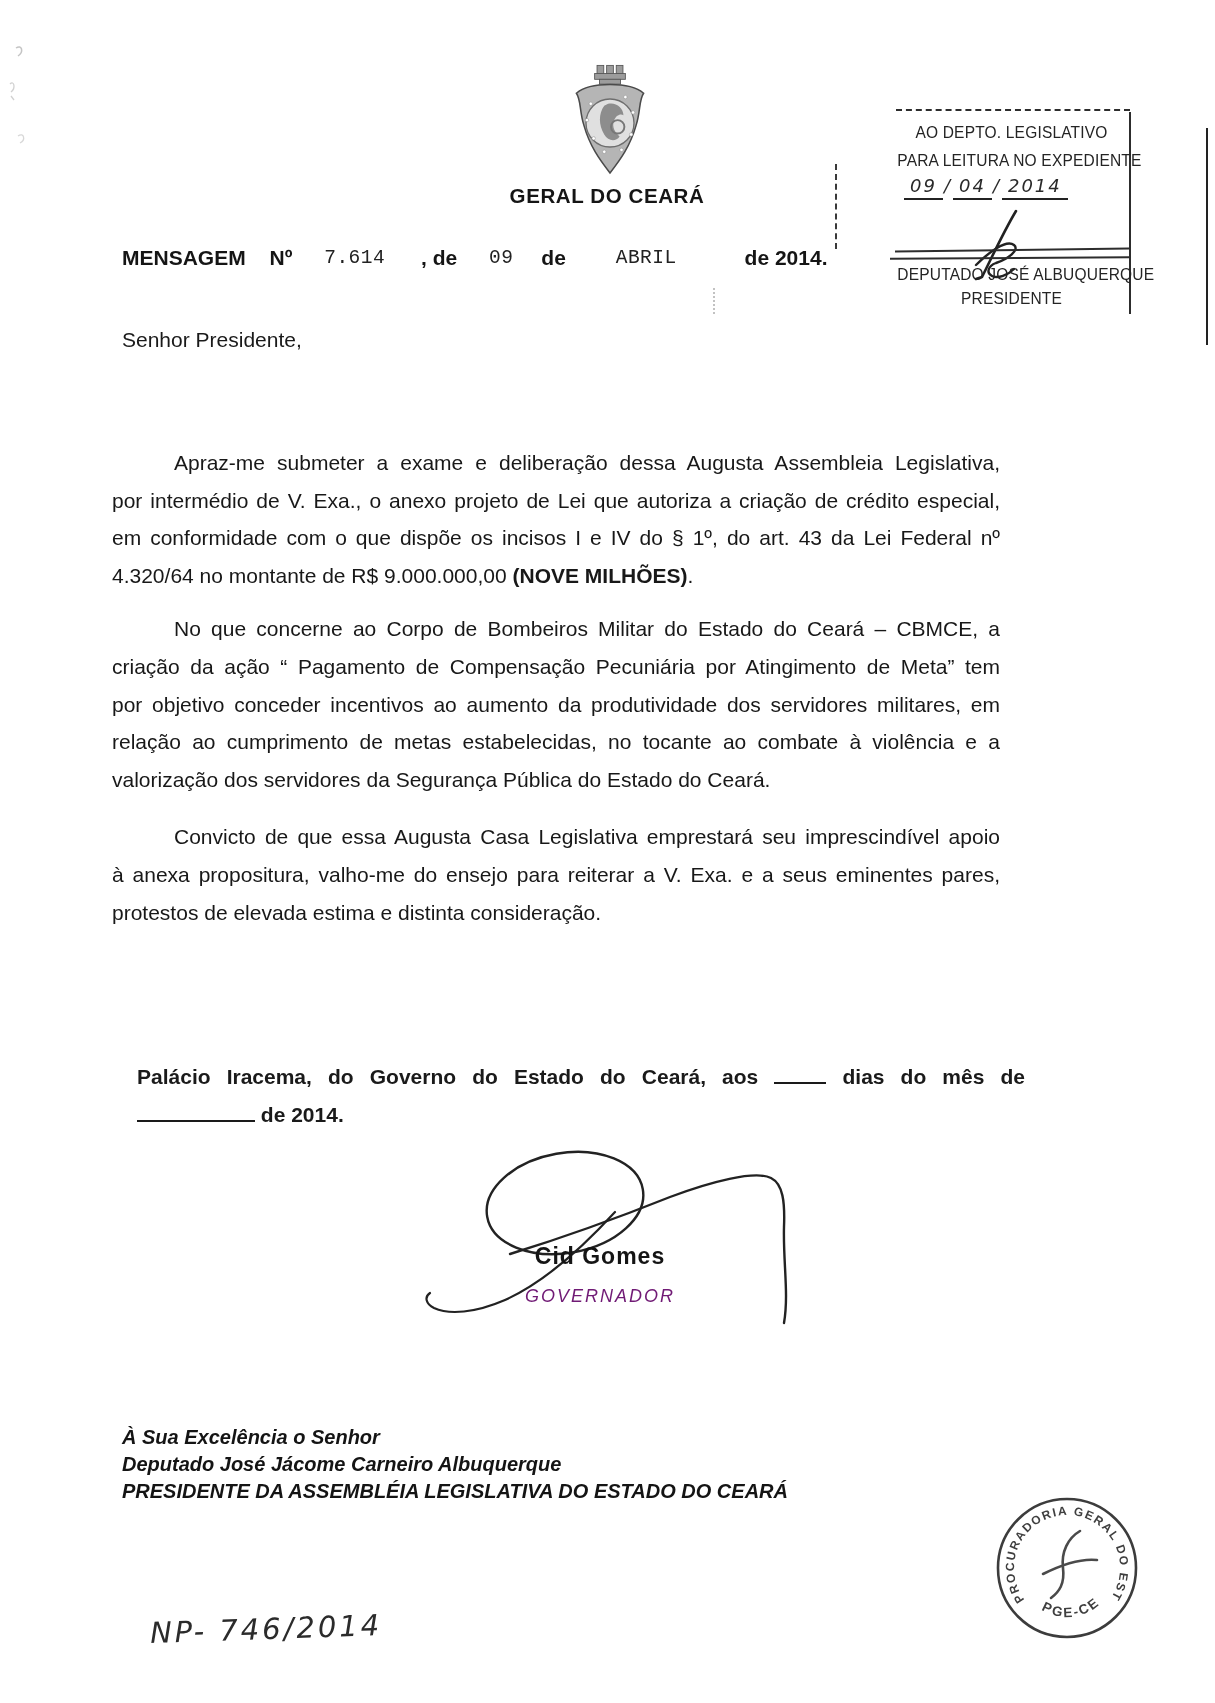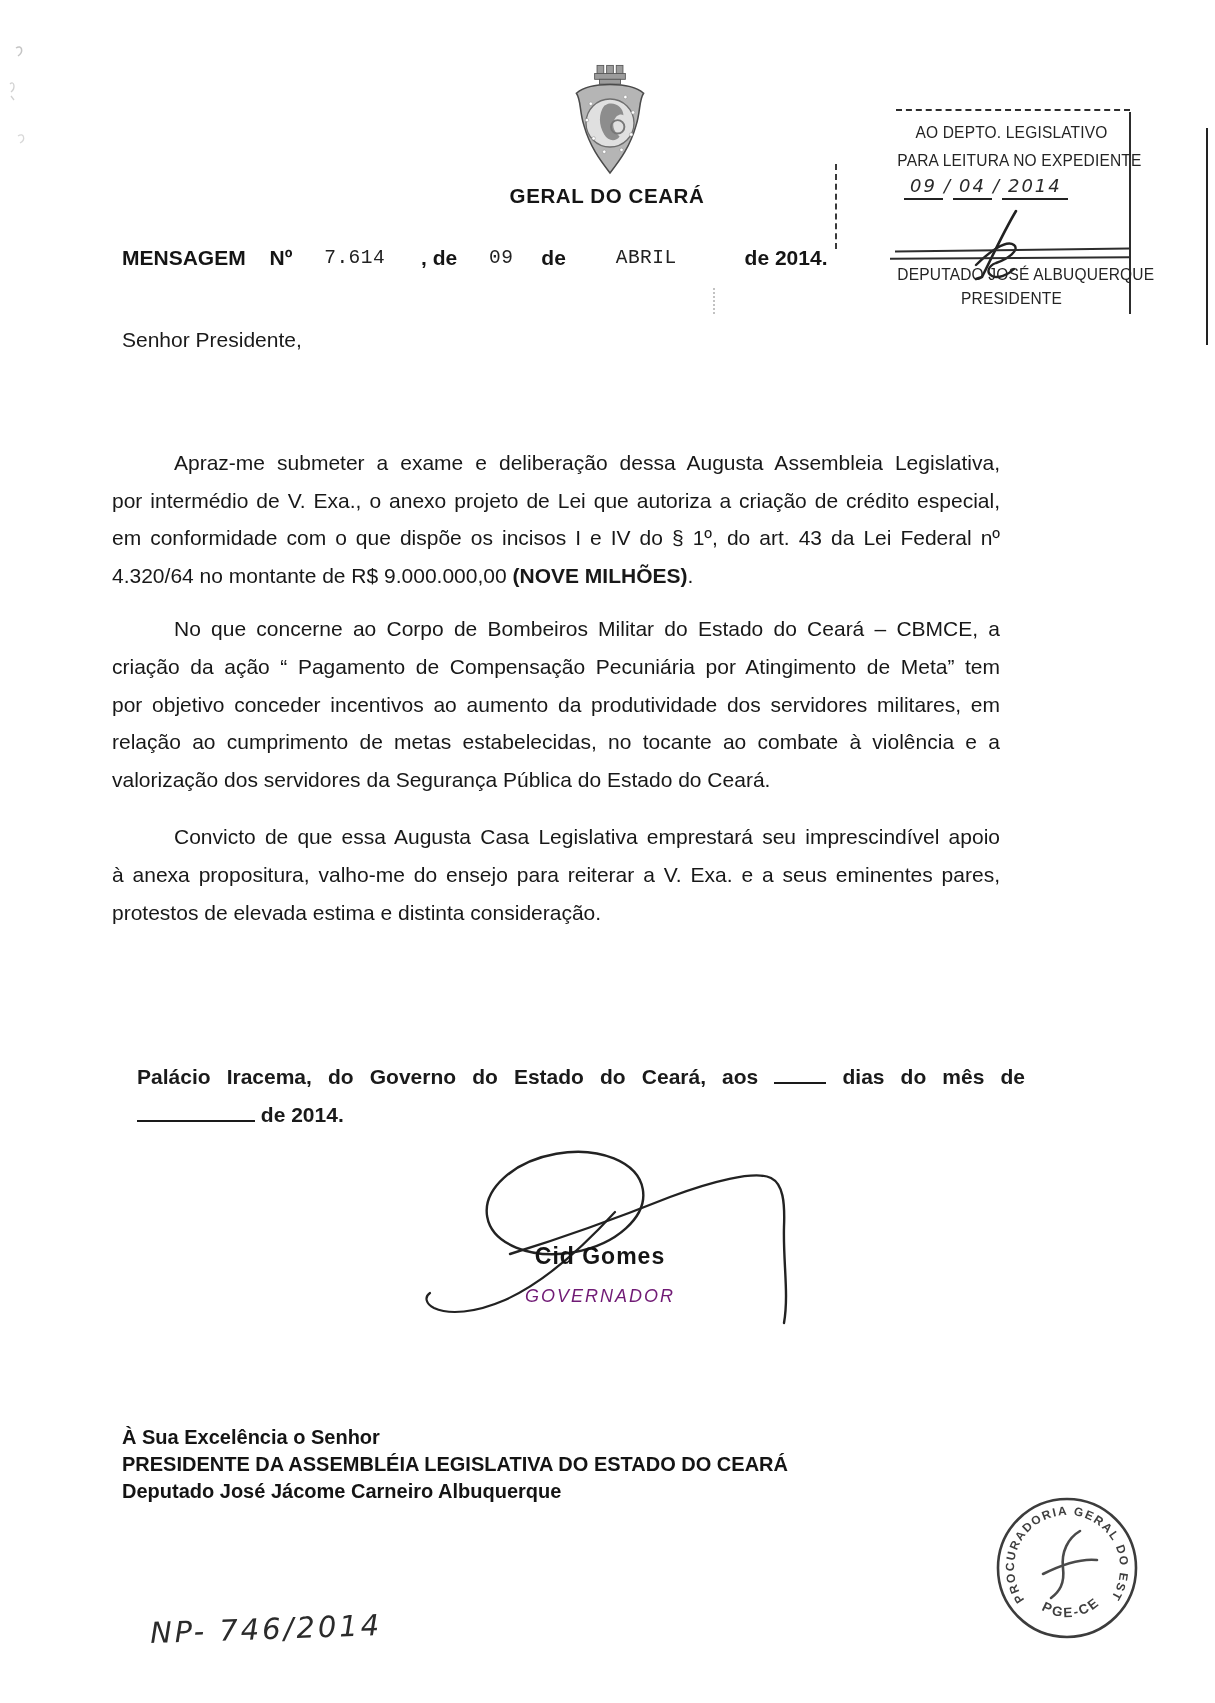--- a/index.html
+++ b/index.html
@@ -47,21 +47,21 @@
   .rst-name{top:156px;font-size:16.5px;}
   .rst-role{top:180px;font-size:16.5px;}
 
   
   .sig-name{position:absolute;left:420px;top:1243px;width:360px;text-align:center;
             font-size:23px;font-weight:bold;letter-spacing:1px;color:#141414;}
   .sig-role{position:absolute;left:420px;top:1286px;width:360px;text-align:center;
             font-size:18px;font-style:italic;letter-spacing:2px;color:#701a75;}
 
   
-  .addressee{position:absolute;left:122px;top:1424px;font-weight:bold;color:#141414;}
+  .addressee{position:absolute;left:122px;top:1424px;font-weight:bold;color:#141414;font-style:italic;}
   .addressee div{font-size:20px;line-height:27px;white-space:nowrap;}
 
   
   .np{position:absolute;left:150px;top:1612px;font-size:29px;letter-spacing:3px;
       transform:rotate(-2deg);color:#2b2b2b;}
 
   
   .edge{position:absolute;left:1206px;top:128px;height:217px;border-left:2.5px solid #222;}
   .dotcol{position:absolute;left:713px;top:288px;height:26px;border-left:2px dotted #9a9a9a;opacity:.6;}
 </style>
@@ -165,22 +165,22 @@
   <svg class="abs" style="left:415px;top:1142px;" width="390" height="225" viewBox="0 0 390 225">
     <ellipse cx="150" cy="61" rx="79" ry="50" transform="rotate(-10 150 61)" fill="none" stroke="#222" stroke-width="2.4"></ellipse>
     <path d="M95,112 C150,95 205,75 255,55 C295,40 340,28 356,36 C368,42 370,60 369,85 C368,120 374,152 369,181" fill="none" stroke="#222" stroke-width="2.4" stroke-linecap="round"></path>
     <path d="M200,70 C168,105 130,140 90,158 C60,171 34,173 19,166 C11,162 9,155 15,151" fill="none" stroke="#222" stroke-width="2.2" stroke-linecap="round"></path>
   </svg>
   <div class="sig-name">Cid Gomes</div>
   <div class="sig-role">GOVERNADOR</div>
 
   <div class="addressee">
     <div>À Sua Excelência o Senhor</div>
+    <div>Deputado José Jácome Carneiro Albuquerque</div>
     <div>PRESIDENTE DA ASSEMBLÉIA LEGISLATIVA DO ESTADO DO CEARÁ</div>
-    <div>Deputado José Jácome Carneiro Albuquerque</div>
   </div>
 
   <svg class="abs" style="left:985px;top:1486px;" width="165" height="165" viewBox="0 0 165 165">
     <circle cx="82" cy="82" r="69" fill="none" stroke="#3c3c3c" stroke-width="2.6"></circle>
     <defs>
       <path id="arcTop" d="M 39.7,113.9 A 53,53 0 1 1 124.3,113.9"></path>
       <path id="arcBottom" d="M 41,108 A 48,48 0 0 0 123,108"></path>
     </defs>
     <text font-family="Liberation Sans, sans-serif" font-size="12" fill="#3f3f3f" font-weight="bold">
       <textPath href="#arcTop" startOffset="0" textLength="262" lengthAdjust="spacing">PROCURADORIA GERAL DO ESTADO</textPath>

